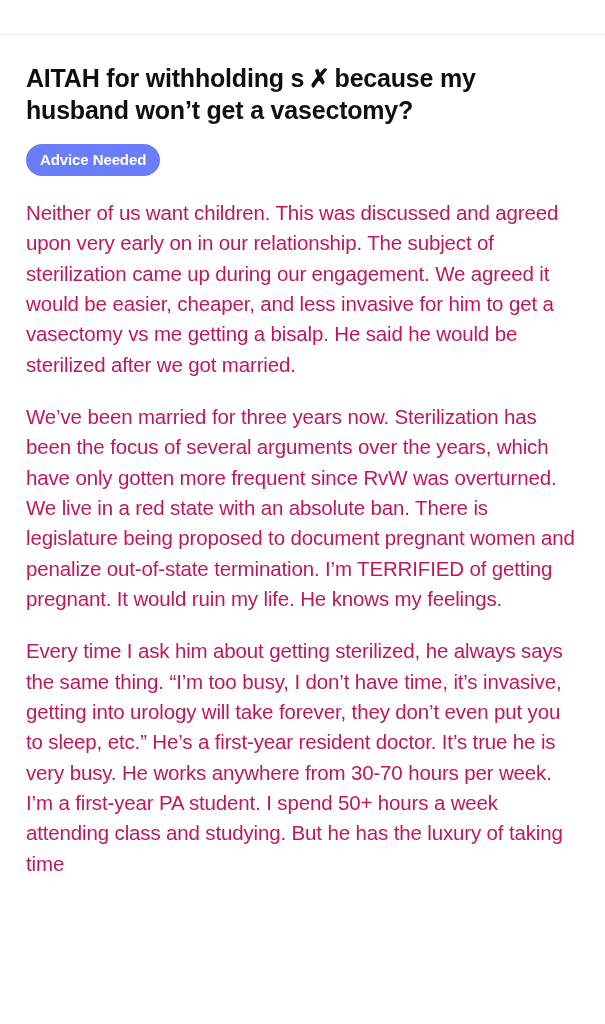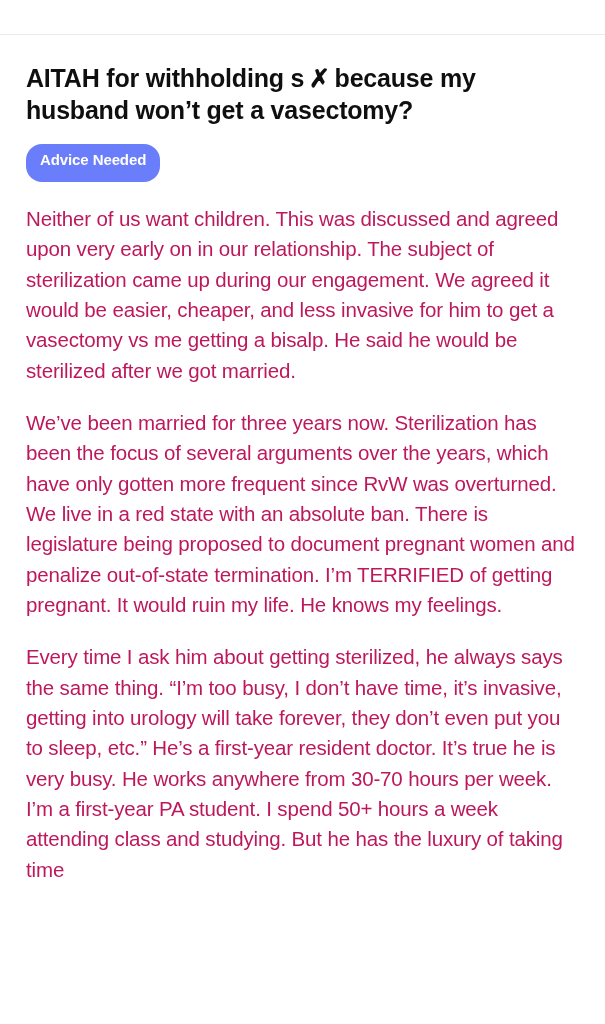--- a/index.html
+++ b/index.html
@@ -46,21 +46,21 @@
     letter-spacing: -0.2px;
     color: #0f0f10;
     margin: 0 0 18px 0;
   }
   .flair {
     display: inline-block;
     background: #6a7dfb;
     color: #ffffff;
     font-size: 15px;
     font-weight: bold;
-    padding: 7px 14px 14px 14px;
+    padding: 7px 14px 8px 14px;
     border-radius: 16px;
     letter-spacing: -0.1px;
     margin-bottom: 22px;
   }
   .body-text p {
     font-size: 20.5px;
     line-height: 1.48;
     color: #be185d;
     margin: 0 0 22px 0;
     letter-spacing: -0.15px;

